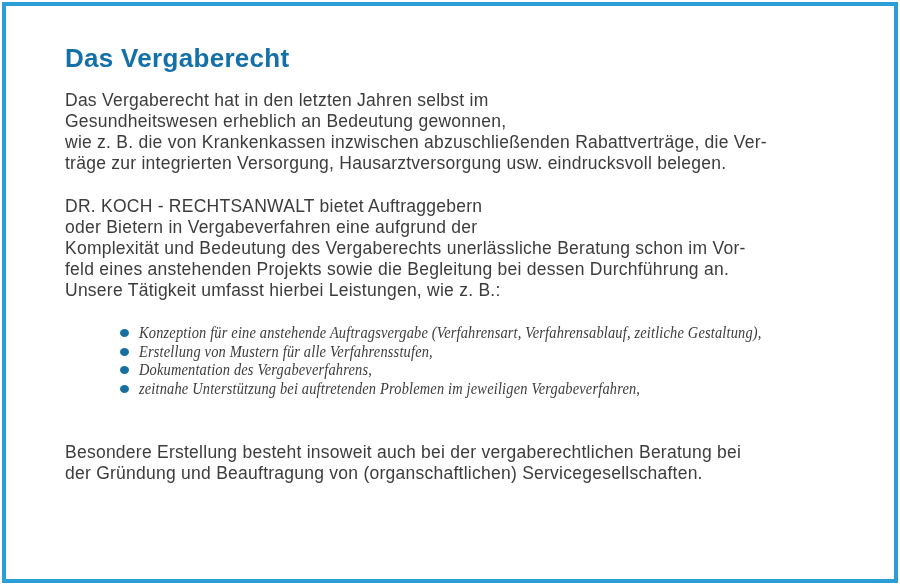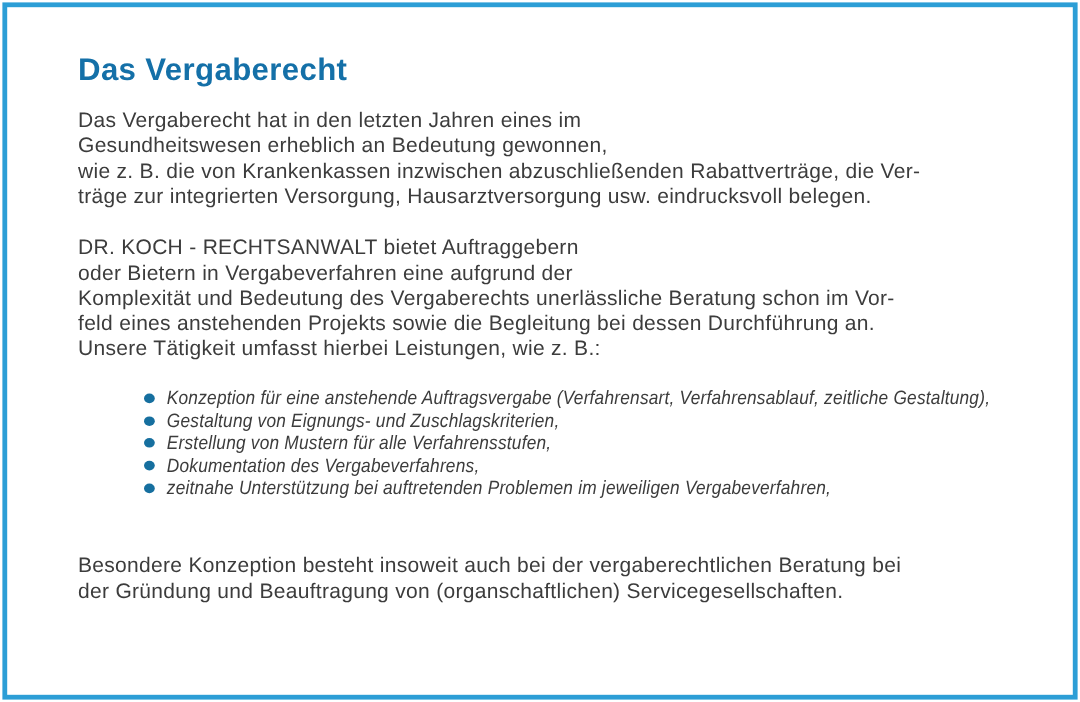--- a/index.html
+++ b/index.html
@@ -48,20 +48,21 @@
   p.services { margin-bottom: 23px; }
   p.closing  { margin-top: 43px; }
   ul.services-list {
     margin: 0;
     padding: 0 0 0 55px;
     list-style: none;
   }
   ul.services-list li {
     line-height: 18.7px;
     white-space: nowrap;
+    font-family: Liberation Serif, serif;
   }
   .bullet {
     display: inline-block;
     width: 9px;
     height: 8px;
     border-radius: 50%;
     background: #166f9f;
     margin-right: 10px;
     vertical-align: baseline;
     position: relative;
@@ -80,46 +81,43 @@
 </head>
 <body>
 
 <div class="page">
   <div class="frame"></div>
 
   <div class="content">
 
     <h1 class="title">Das Vergaberecht</h1>
 
-    <p class="body-par intro">Das Vergaberecht hat in den letzten Jahren eines im
+    <p class="body-par intro">Das Vergaberecht hat in den letzten Jahren selbst im
 Gesundheitswesen erheblich an Bedeutung gewonnen,
 wie z. B. die von Krankenkassen inzwischen abzuschließenden Rabattverträge, die Ver-
 träge zur integrierten Versorgung, Hausarztversorgung usw. eindrucksvoll belegen.</p>
 
     <p class="body-par services">DR. KOCH - RECHTSANWALT bietet Auftraggebern
 oder Bietern in Vergabeverfahren eine aufgrund der
 Komplexität und Bedeutung des Vergaberechts unerlässliche Beratung schon im Vor-
 feld eines anstehenden Projekts sowie die Begleitung bei dessen Durchführung an.
 Unsere Tätigkeit umfasst hierbei Leistungen, wie z. B.:</p>
 
     <ul class="services-list">
       <li>
         <span class="bullet"></span><span class="li-text">Konzeption für eine anstehende Auftragsvergabe (Verfahrensart, Verfahrensablauf, zeitliche Gestaltung),</span>
       </li>
       <li>
-        <span class="bullet"></span><span class="li-text">Gestaltung von Eignungs- und Zuschlagskriterien,</span>
-      </li>
-      <li>
         <span class="bullet"></span><span class="li-text">Erstellung von Mustern für alle Verfahrensstufen,</span>
       </li>
       <li>
         <span class="bullet"></span><span class="li-text">Dokumentation des Vergabeverfahrens,</span>
       </li>
       <li>
         <span class="bullet"></span><span class="li-text">zeitnahe Unterstützung bei auftretenden Problemen im jeweiligen Vergabeverfahren,</span>
       </li>
     </ul>
 
-    <p class="body-par closing">Besondere Konzeption besteht insoweit auch bei der vergaberechtlichen Beratung bei
+    <p class="body-par closing">Besondere Erstellung besteht insoweit auch bei der vergaberechtlichen Beratung bei
 der Gründung und Beauftragung von (organschaftlichen) Servicegesellschaften.</p>
 
   </div>
 </div>
 
 </body></html>

